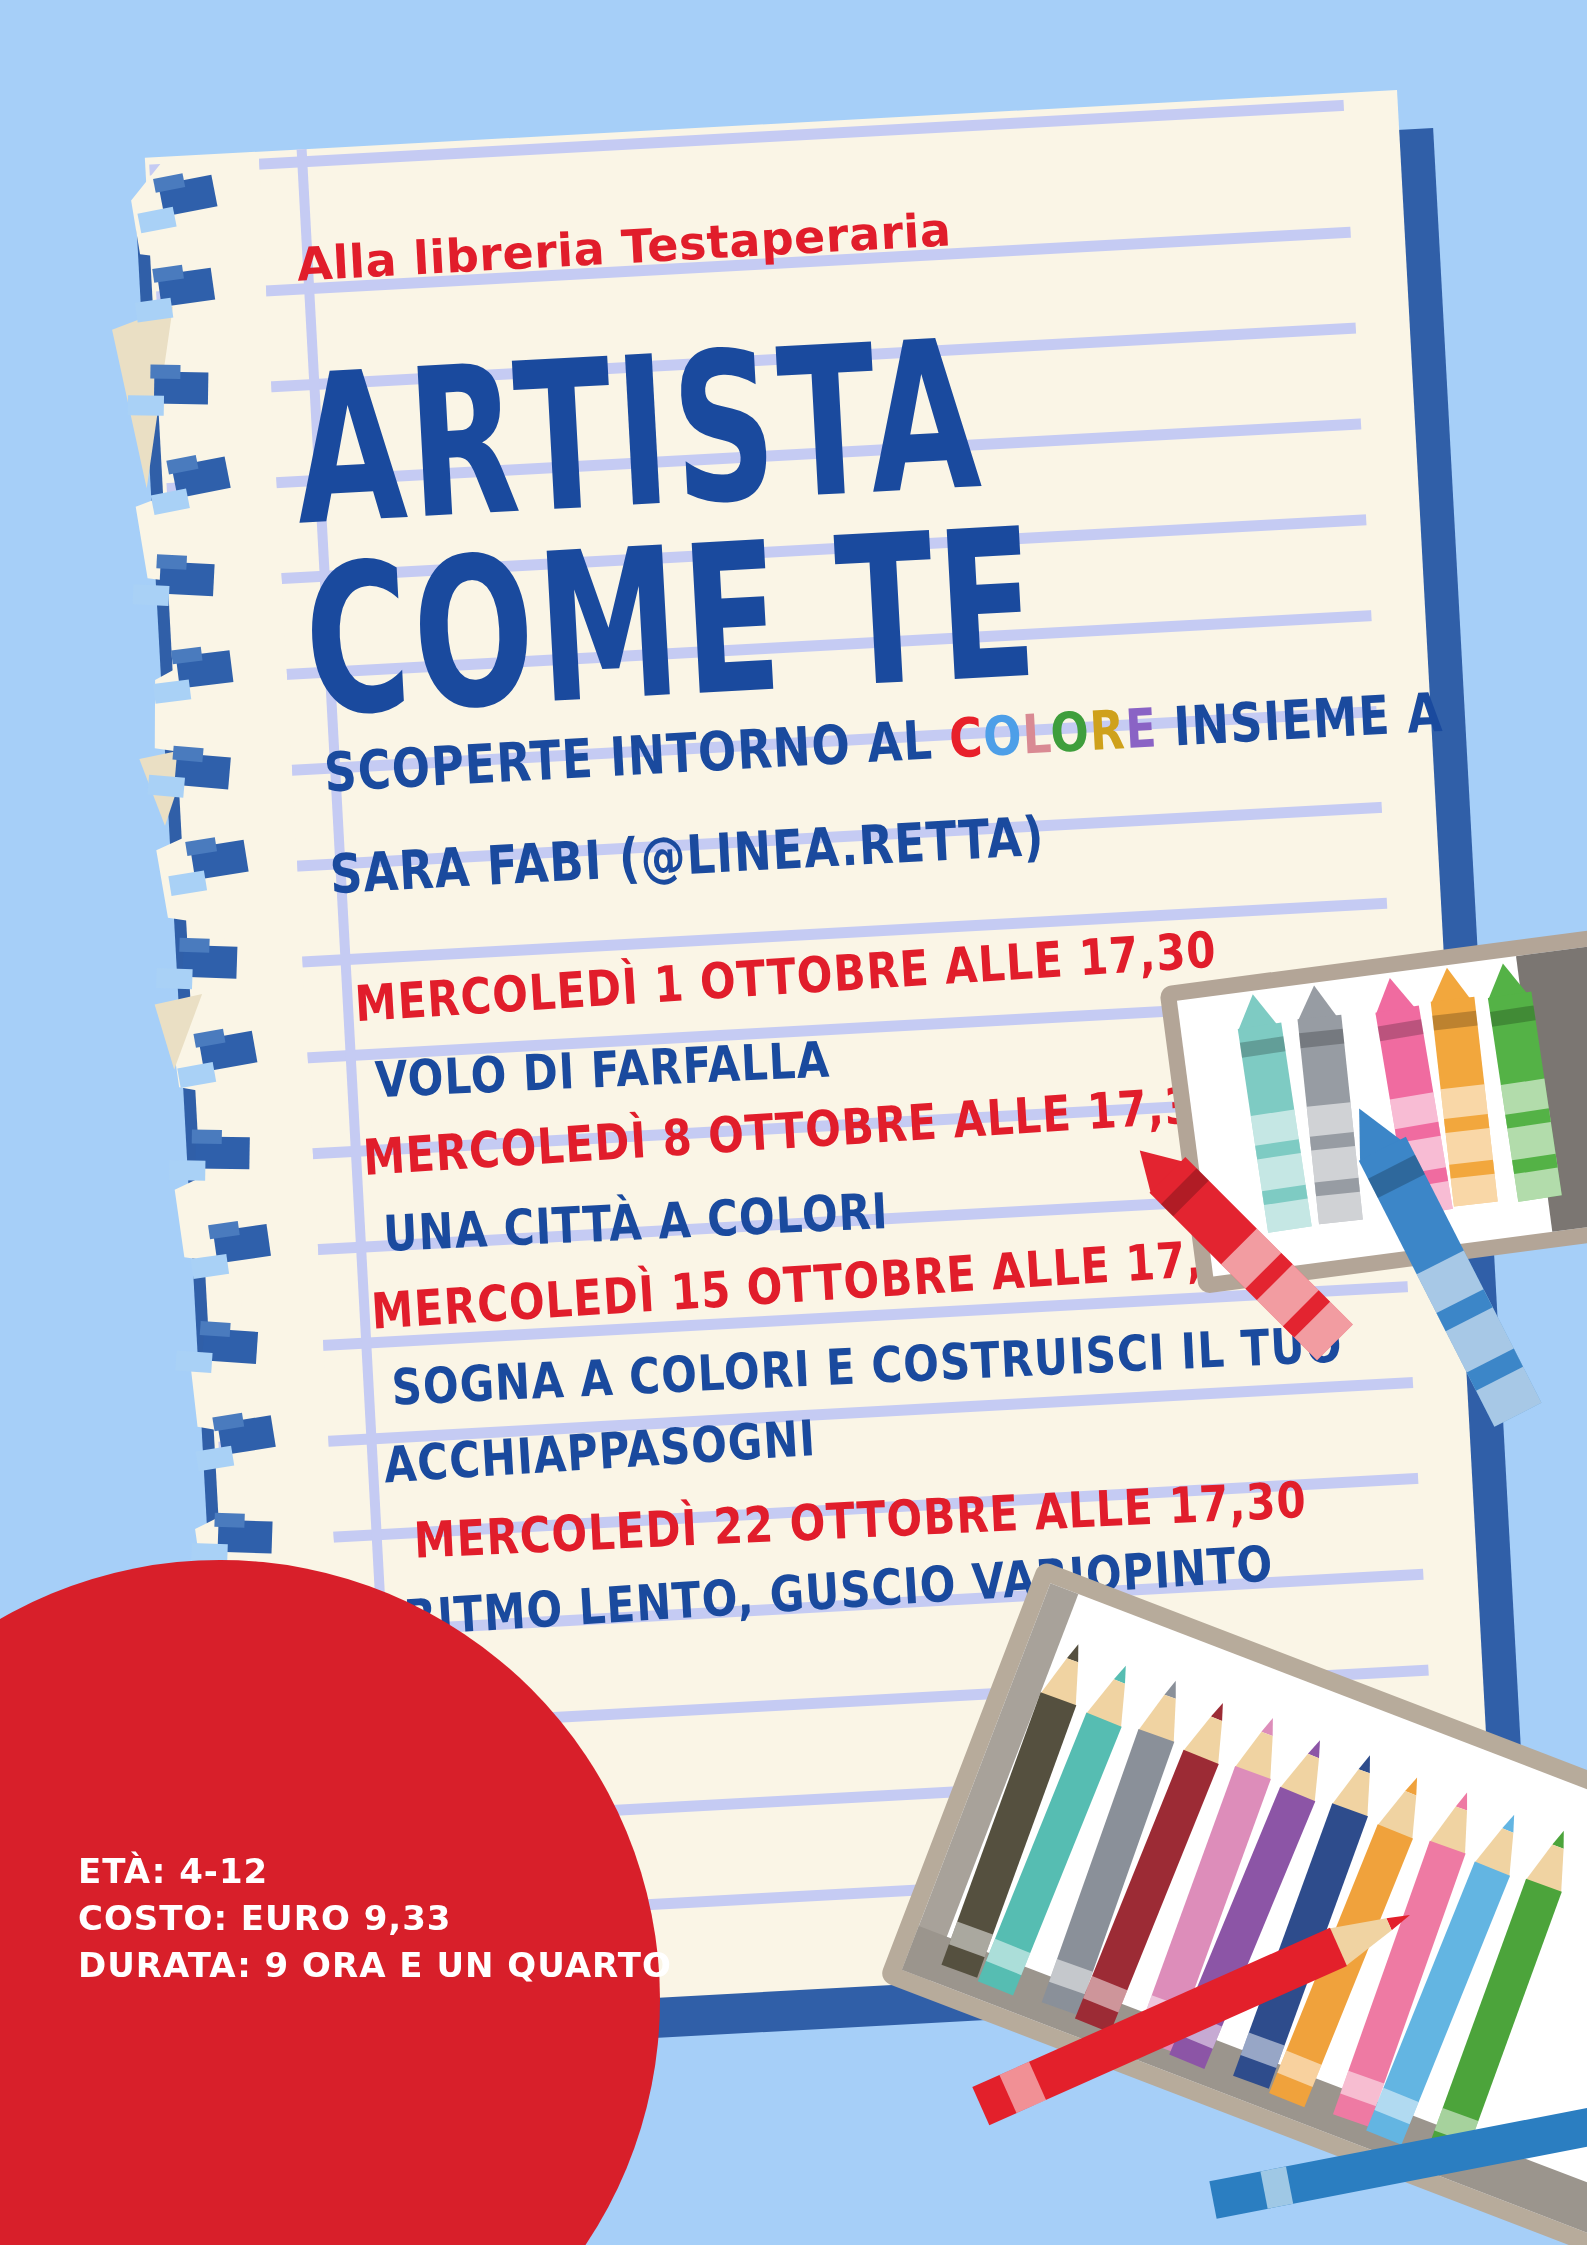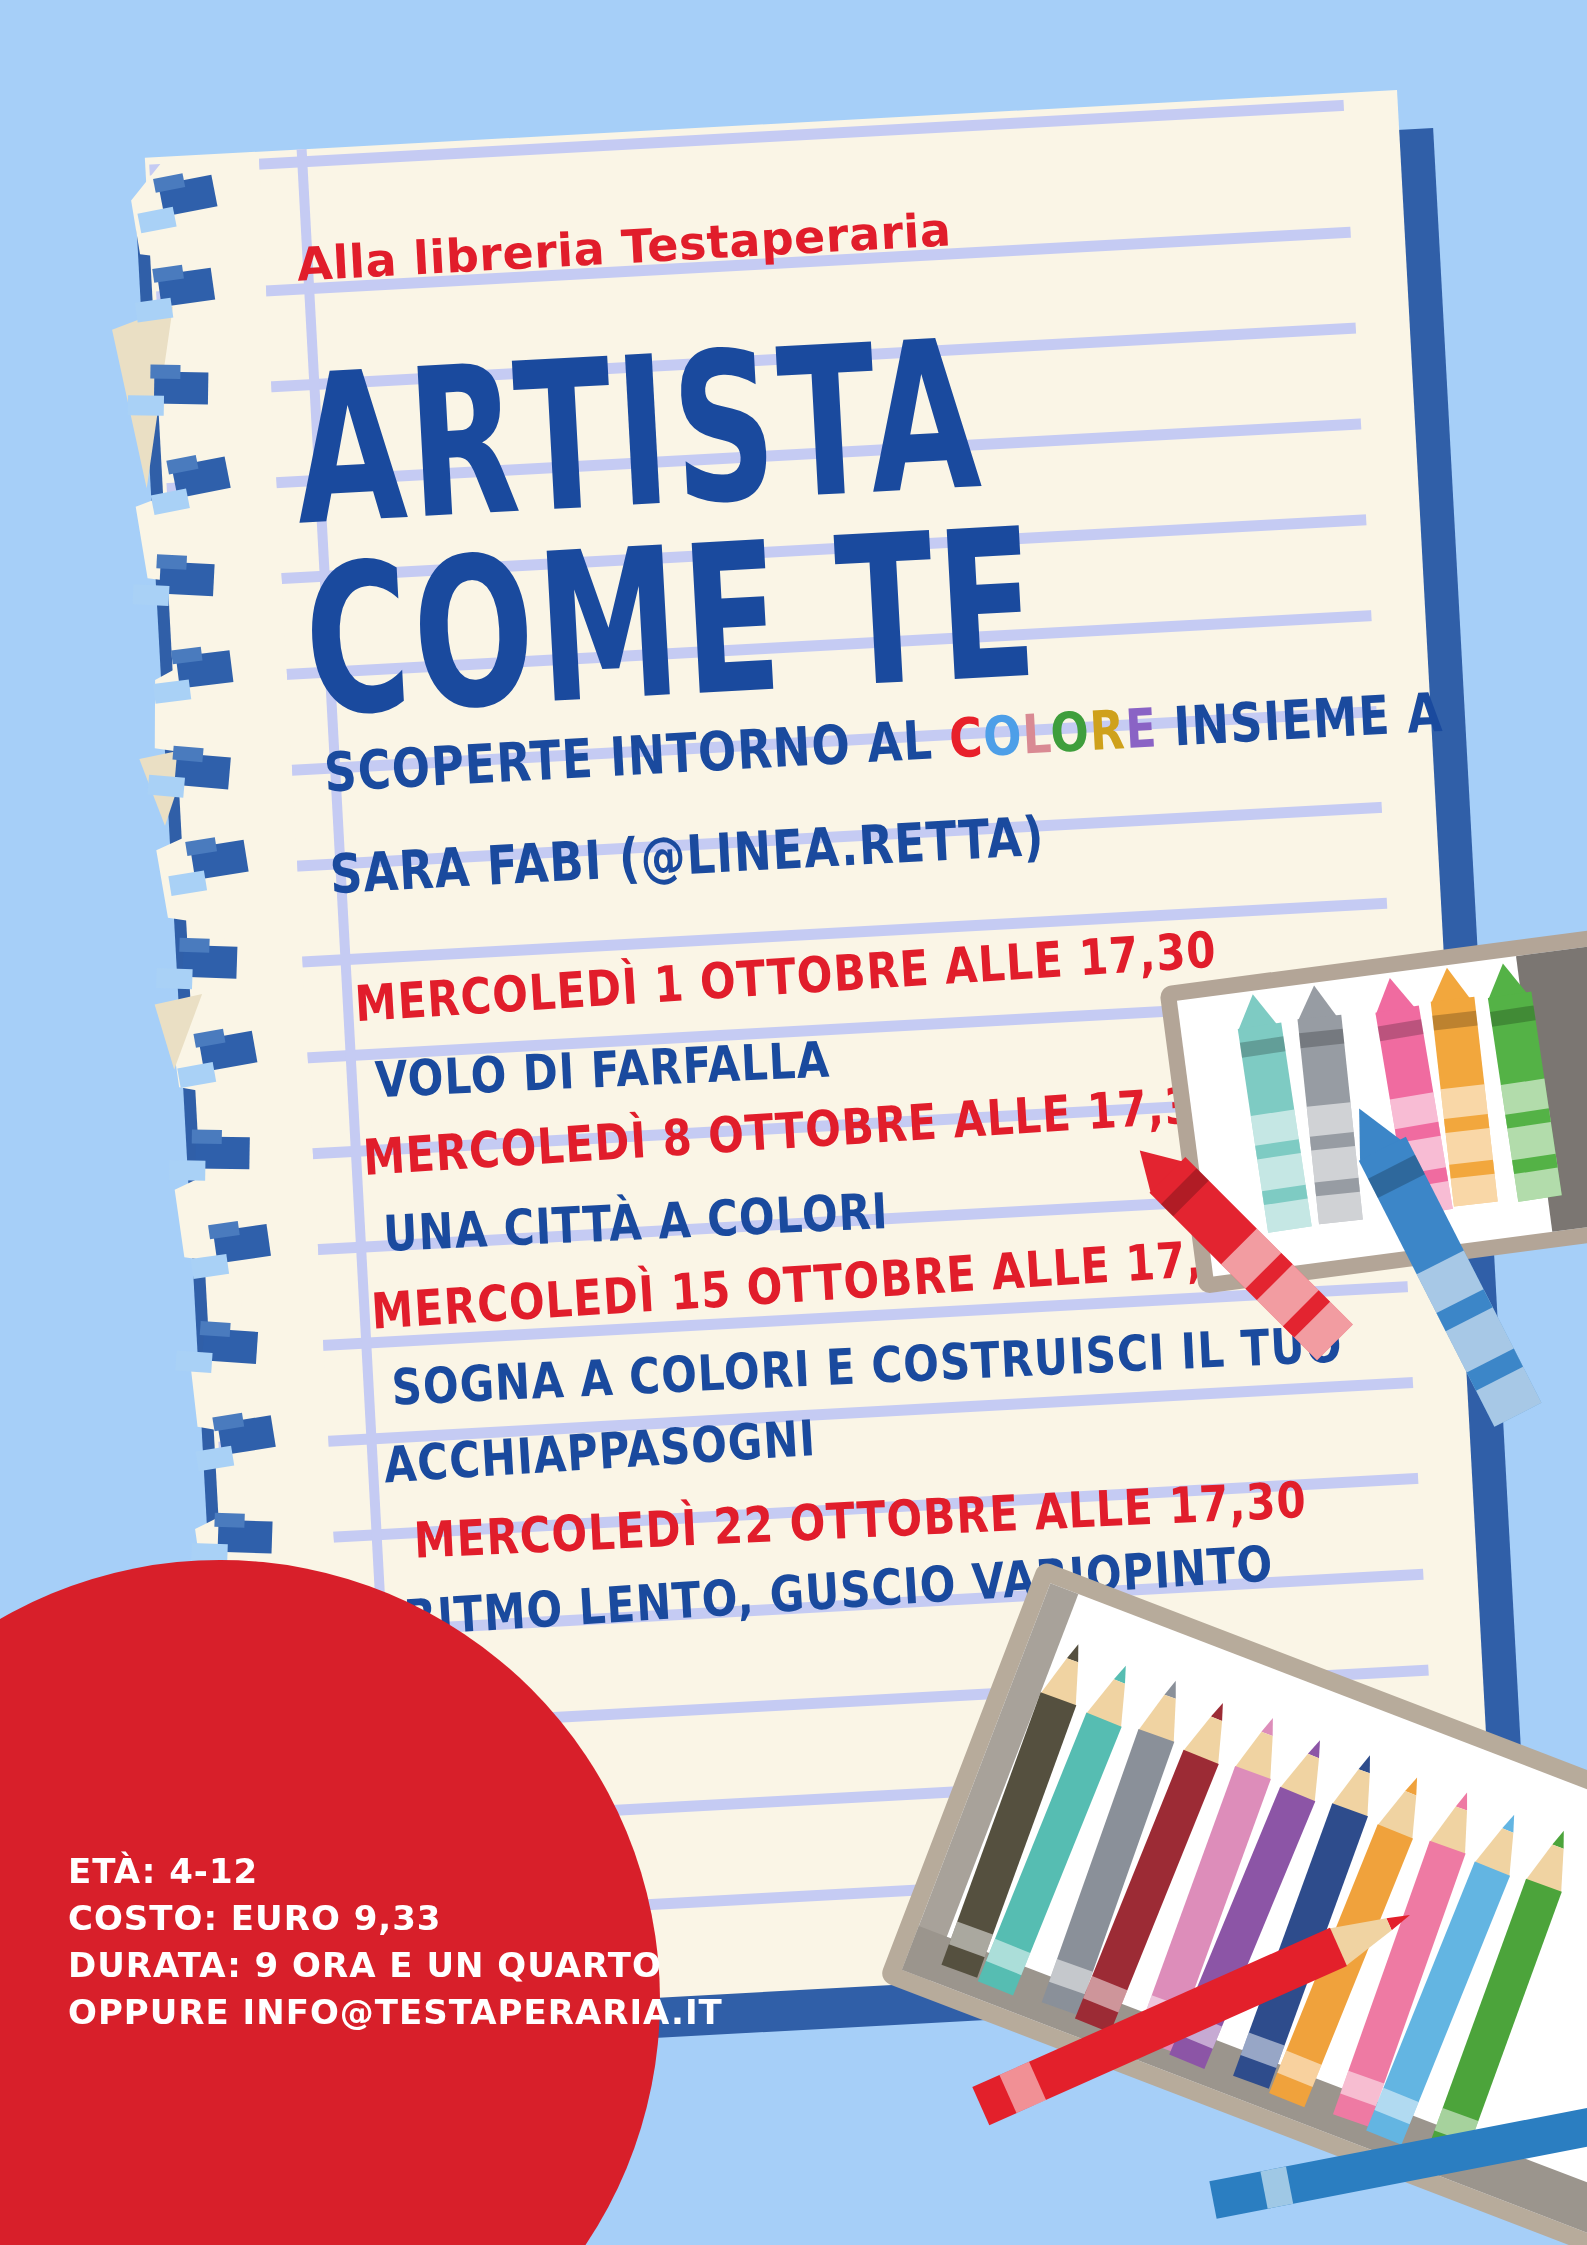--- a/index.html
+++ b/index.html
@@ -27,21 +27,21 @@
         letter-spacing:1px;transform:scaleY(1.2);transform-origin:top left;white-space:nowrap;}
   .sched{position:absolute;left:164px;top:818px;right:20px;}
   .s-row{height:77px;line-height:77px;font-weight:bold;font-size:42px;white-space:nowrap;}
   .s-row > span{display:inline-block;transform:scaleY(1.18);transform-origin:center left;letter-spacing:1px;}
   .s-row:nth-child(odd) > span{transform:scaleY(1.18) rotate(-0.45deg);}
   .s-row:nth-child(even) > span{transform:scaleY(1.18) rotate(0.4deg);}
 
   
   .info-circle{position:absolute;left:-220px;top:1560px;width:880px;height:880px;border-radius:50%;
                background:var(--circle-red,#d81f2a);}
-  .info{position:absolute;left:288px;top:288px;color:var(--info-text,#fff);font-weight:bold;font-size:34px;
+  .info{position:absolute;left:298px;top:288px;color:var(--info-text,#fff);font-weight:bold;font-size:34px;
         line-height:47px;letter-spacing:1px;white-space:nowrap;}
 
   .ill{position:absolute;}
 </style>
 </head>
 <body>
 
 <div class="canvas">
 
   <div class="paper-wrap">
@@ -130,21 +130,20 @@
     </g>
     <use href="#crayon" transform="translate(-8,255) rotate(-45) scale(1.15)" color="#e32430"></use>
     <use href="#crayon" transform="translate(205,205) rotate(-27) scale(1.2,1.45)" color="#3c86c8"></use>
   </svg>
 
   <div class="info-circle">
     <div class="info">
       <div>ETÀ: 4-12</div>
       <div>COSTO: EURO 9,33</div>
       <div>DURATA: 9 ORA E UN QUARTO</div>
-      <div>OPPURE INFO@TESTAPERARIA.IT</div>
     </div>
   </div>
 
   <svg class="ill" style="left:870px;top:1490px;" width="860" height="755" viewBox="0 0 860 755">
     <defs>
       <g id="pencil">
         <polygon fill="currentColor" points="0,0 -6,17 6,17"></polygon>
         <polygon fill="#f0d3a2" points="-6,17 6,17 19,60 -19,60"></polygon>
         <rect fill="currentColor" x="-19" y="58" width="38" height="290"></rect>
         <rect fill="#ffffff" opacity="0.5" x="-19" y="302" width="38" height="24"></rect>

